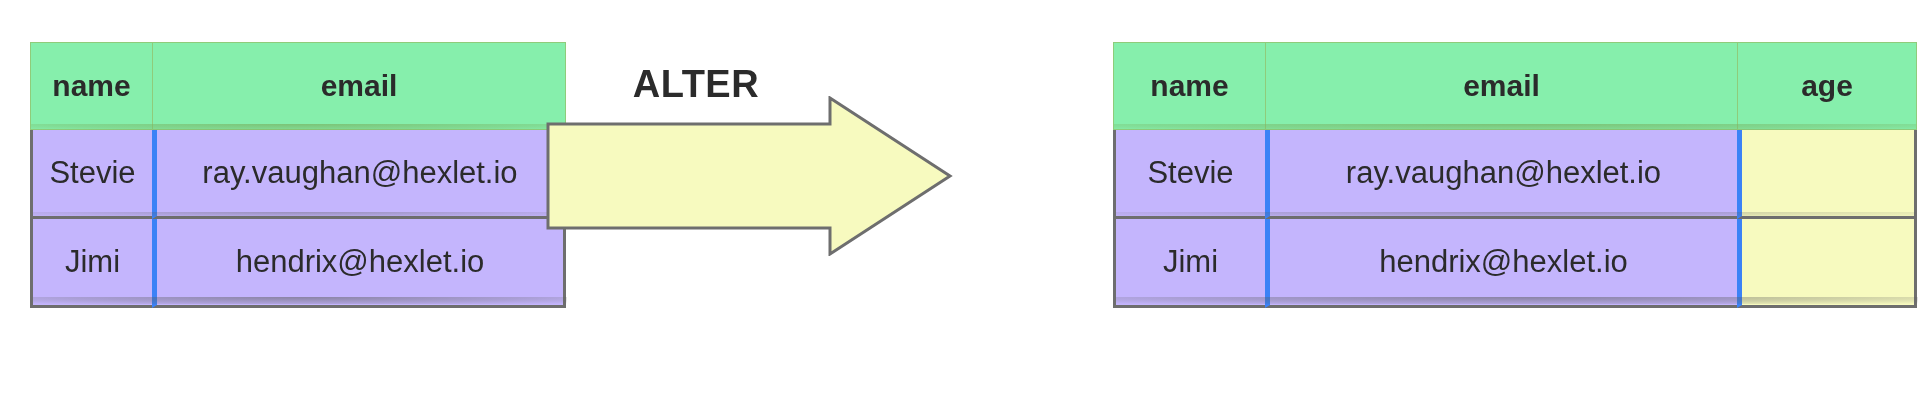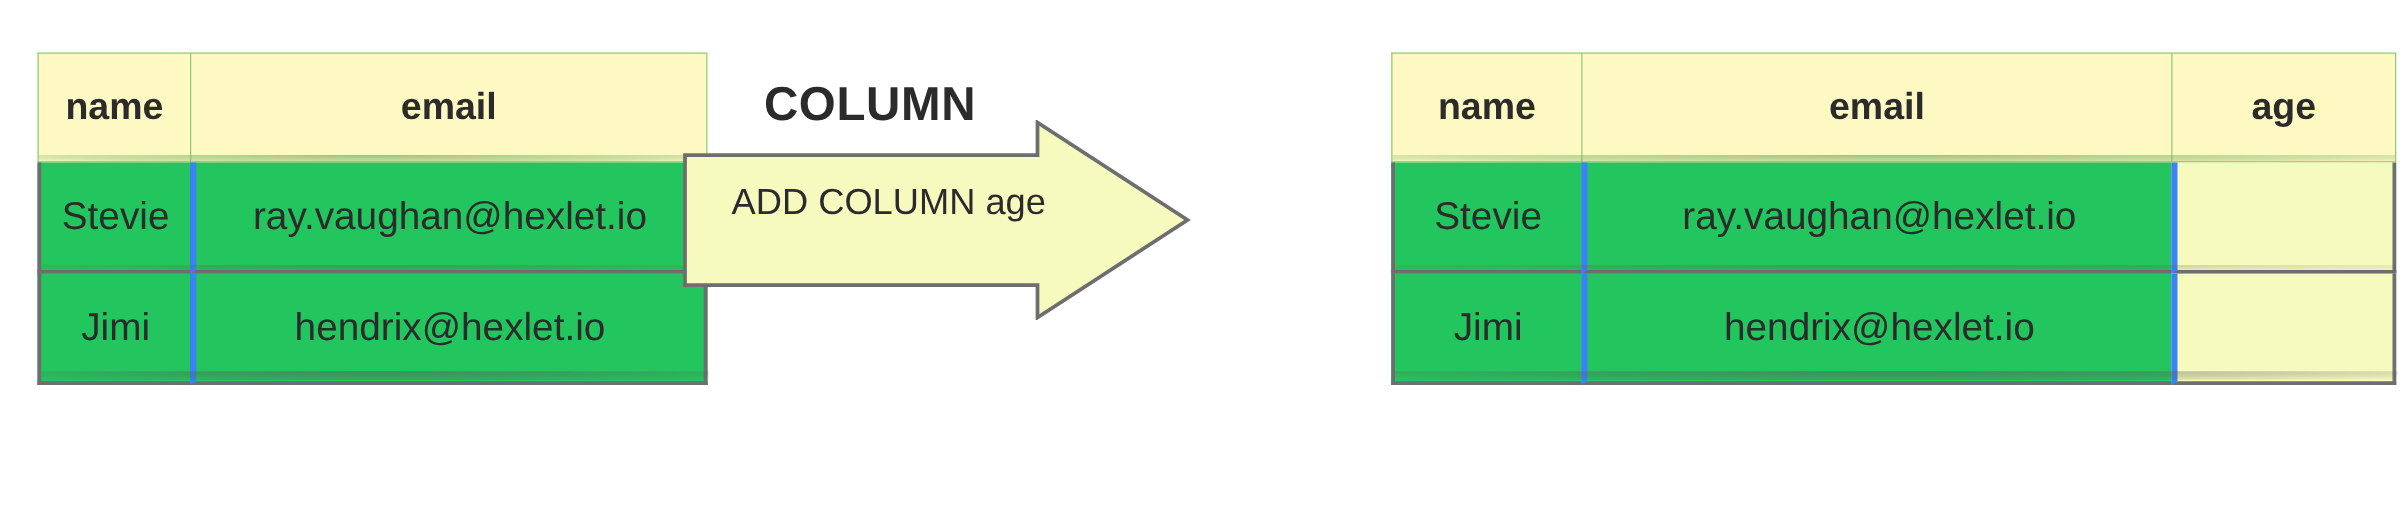--- a/index.html
+++ b/index.html
@@ -22,36 +22,36 @@
   }
 
   
   .db-table {
     position: absolute;
     border-collapse: separate;
     border-spacing: 0;
     table-layout: fixed;
   }
   .db-table .hdr-cell {
-    background: #fef9c3;
+    background: #86efac;
     border: 1px solid #8fcc7a;
     border-right: none;
     text-align: center;
     font-size: 30px;
     color: #2b2b2b;
     height: 84px;
     vertical-align: middle;
     white-space: nowrap;
   }
   .db-table .hdr-cell.last-col {
     border-right: 1px solid #8fcc7a;
   }
 
   .db-table .body-cell {
-    background: #22c55e;
+    background: #c4b5fd;
     border-left: 3px solid #6e6e6e;
     border-bottom: 3px solid #6e6e6e;
     border-top: none;
     border-right: none;
     text-align: center;
     font-size: 31px;
     color: #2b2b2b;
     height: 84px;
     vertical-align: middle;
     white-space: nowrap;
@@ -157,29 +157,28 @@
         <td class="body-cell">Jimi</td>
         <td class="body-cell thin-div last-col">hendrix@hexlet.io</td>
       </tr>
     </tbody>
   </table>
 
   <div class="hdr-shadow" style="left:31px; top:124px; width:534px;"></div>
   <div class="row-shadow" style="left:33px; top:212px; width:532px;"></div>
   <div class="table-shadow" style="left:33px; top:297px; width:534px;"></div>
 
-  <div id="alter-title">COLUMN</div>
+  <div id="alter-title">ALTER</div>
 
   <div id="alter-arrow">
     <svg viewBox="0 0 550 160" preserveAspectRatio="none" aria-hidden="true">
       <path d="M 2,28 L 284,28 L 284,2 L 404,80 L 284,158 L 284,132 L 2,132 Z" fill="#f7fabf" stroke="#6e6e6e" stroke-width="3" stroke-linejoin="miter"></path>
     </svg>
   </div>
 
-  <div id="alter-sub">ADD COLUMN age</div>
 
   <table class="db-table" id="table-after">
     <colgroup>
       <col class="c-name">
       <col class="c-email">
       <col class="c-age">
     </colgroup>
     <thead>
       <tr>
         <th class="hdr-cell">name</th>

